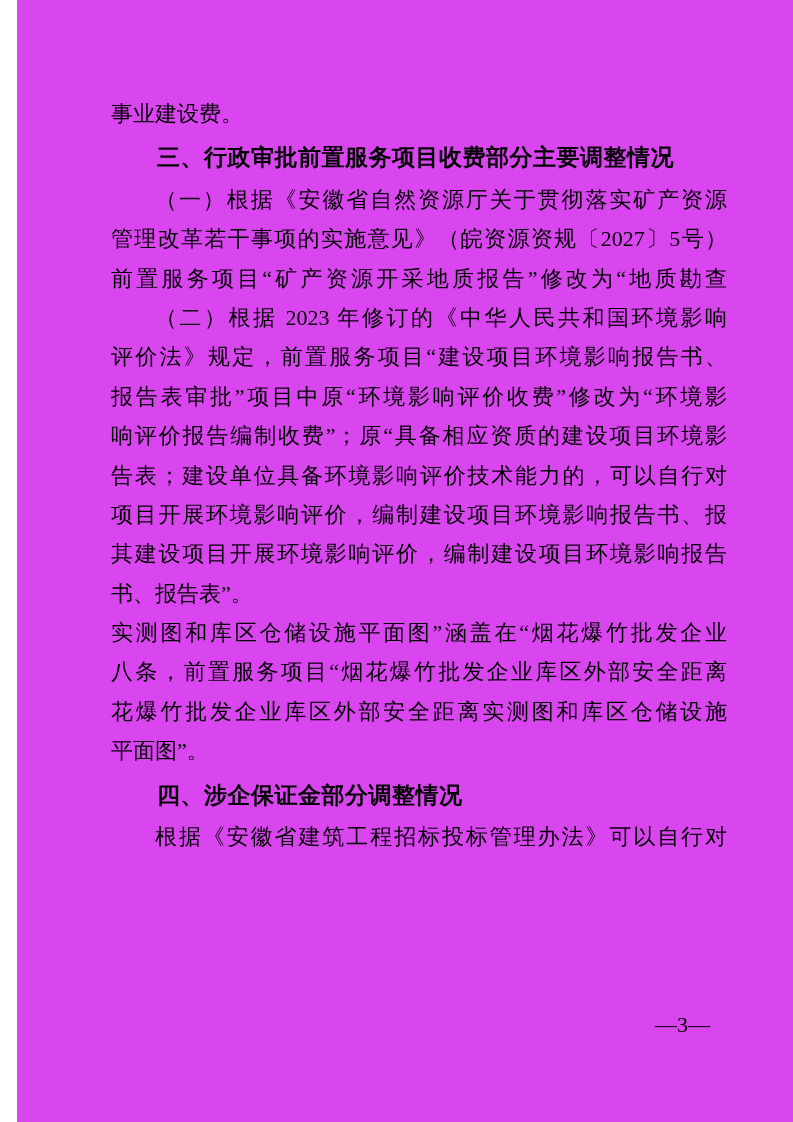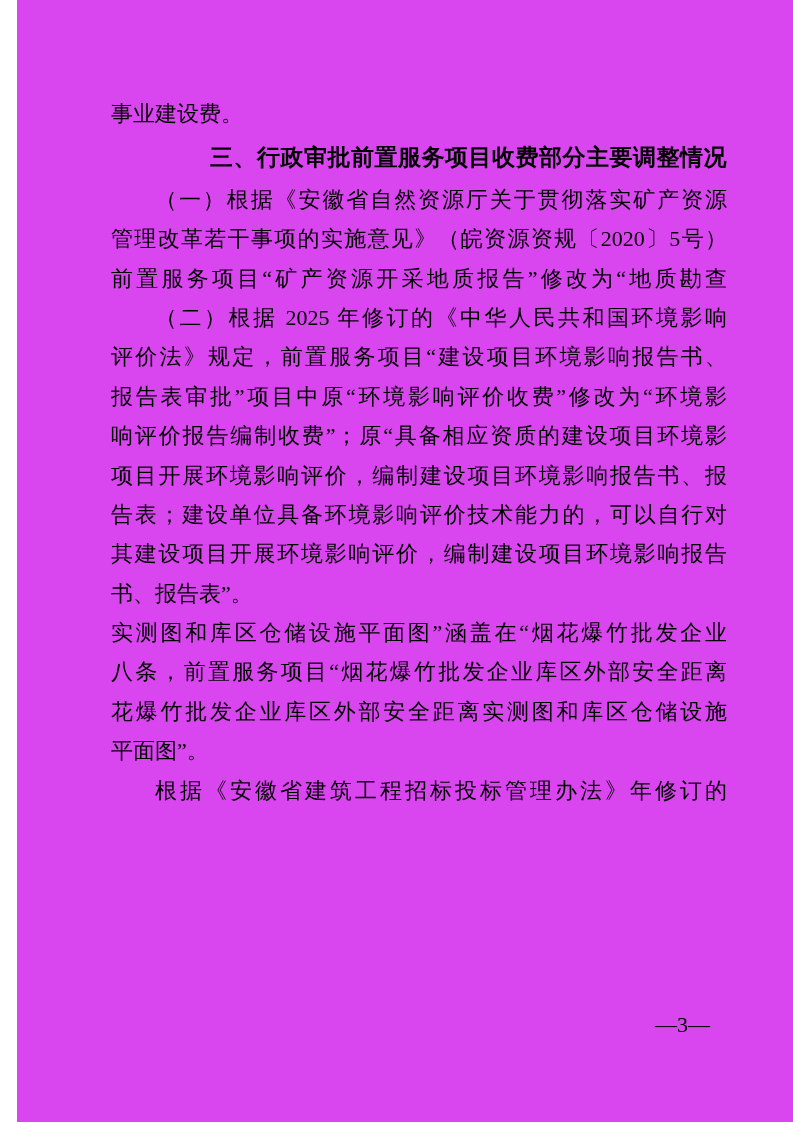--- a/index.html
+++ b/index.html
@@ -34,21 +34,20 @@
     text-align: left;
     color: #000;
     font-family: "Liberation Serif", "DejaVu Serif", serif;
   }
   .line.fill {
     text-align: justify;
     text-align-last: justify;
   }
   .line.indent {
     text-indent: 2em;
-    text-align: right;
   }
   .block.heading { margin-top: 5px; margin-bottom: 2px; }
   .block.heading .line {
     font-family: "Liberation Sans", "DejaVu Sans", sans-serif;
     font-weight: bold;
     font-size: 23px;
     letter-spacing: 0.5px;
   }
   .page-number {
     position: absolute;
@@ -66,37 +65,40 @@
 <div class="page">
   <div class="content" id="doc-body">
       <div class="block body">
         <div class="line">事业建设费。</div>
       </div>
       <div class="block heading">
         <div class="line indent">三、行政审批前置服务项目收费部分主要调整情况</div>
       </div>
       <div class="block body">
         <div class="line indent fill">（一）根据《安徽省自然资源厅关于贯彻落实矿产资源</div>
-        <div class="line fill">管理改革若干事项的实施意见》（皖资源资规〔2020〕5号）</div>
+        <div class="line fill">管理改革若干事项的实施意见》（皖资源资规〔2027〕5号）</div>
         <div class="line fill">前置服务项目“矿产资源开采地质报告”修改为“地质勘查</div>
       </div>
       <div class="block body">
-        <div class="line indent fill">（二）根据 2025 年修订的《中华人民共和国环境影响</div>
+        <div class="line indent fill">（二）根据 2023 年修订的《中华人民共和国环境影响</div>
         <div class="line fill">评价法》规定，前置服务项目“建设项目环境影响报告书、</div>
         <div class="line fill">报告表审批”项目中原“环境影响评价收费”修改为“环境影</div>
         <div class="line fill">响评价报告编制收费”；原“具备相应资质的建设项目环境影</div>
+        <div class="line fill">告表；建设单位具备环境影响评价技术能力的，可以自行对</div>
         <div class="line fill">项目开展环境影响评价，编制建设项目环境影响报告书、报</div>
-        <div class="line fill">告表；建设单位具备环境影响评价技术能力的，可以自行对</div>
         <div class="line fill">其建设项目开展环境影响评价，编制建设项目环境影响报告</div>
         <div class="line">书、报告表”。</div>
       </div>
       <div class="block body">
         <div class="line fill">实测图和库区仓储设施平面图”涵盖在“烟花爆竹批发企业</div>
         <div class="line fill">八条，前置服务项目“烟花爆竹批发企业库区外部安全距离</div>
         <div class="line fill">花爆竹批发企业库区外部安全距离实测图和库区仓储设施</div>
         <div class="line">平面图”。</div>
       </div>
+      <div class="block heading">
+        <div class="line indent">四、涉企保证金部分调整情况</div>
+      </div>
       <div class="block body">
-        <div class="line indent fill">根据《安徽省建筑工程招标投标管理办法》年修订的</div>
+        <div class="line indent fill">根据《安徽省建筑工程招标投标管理办法》可以自行对</div>
       </div>
     </div>
   <div class="page-number">—3—</div>
 </div>
 
 </body></html>

